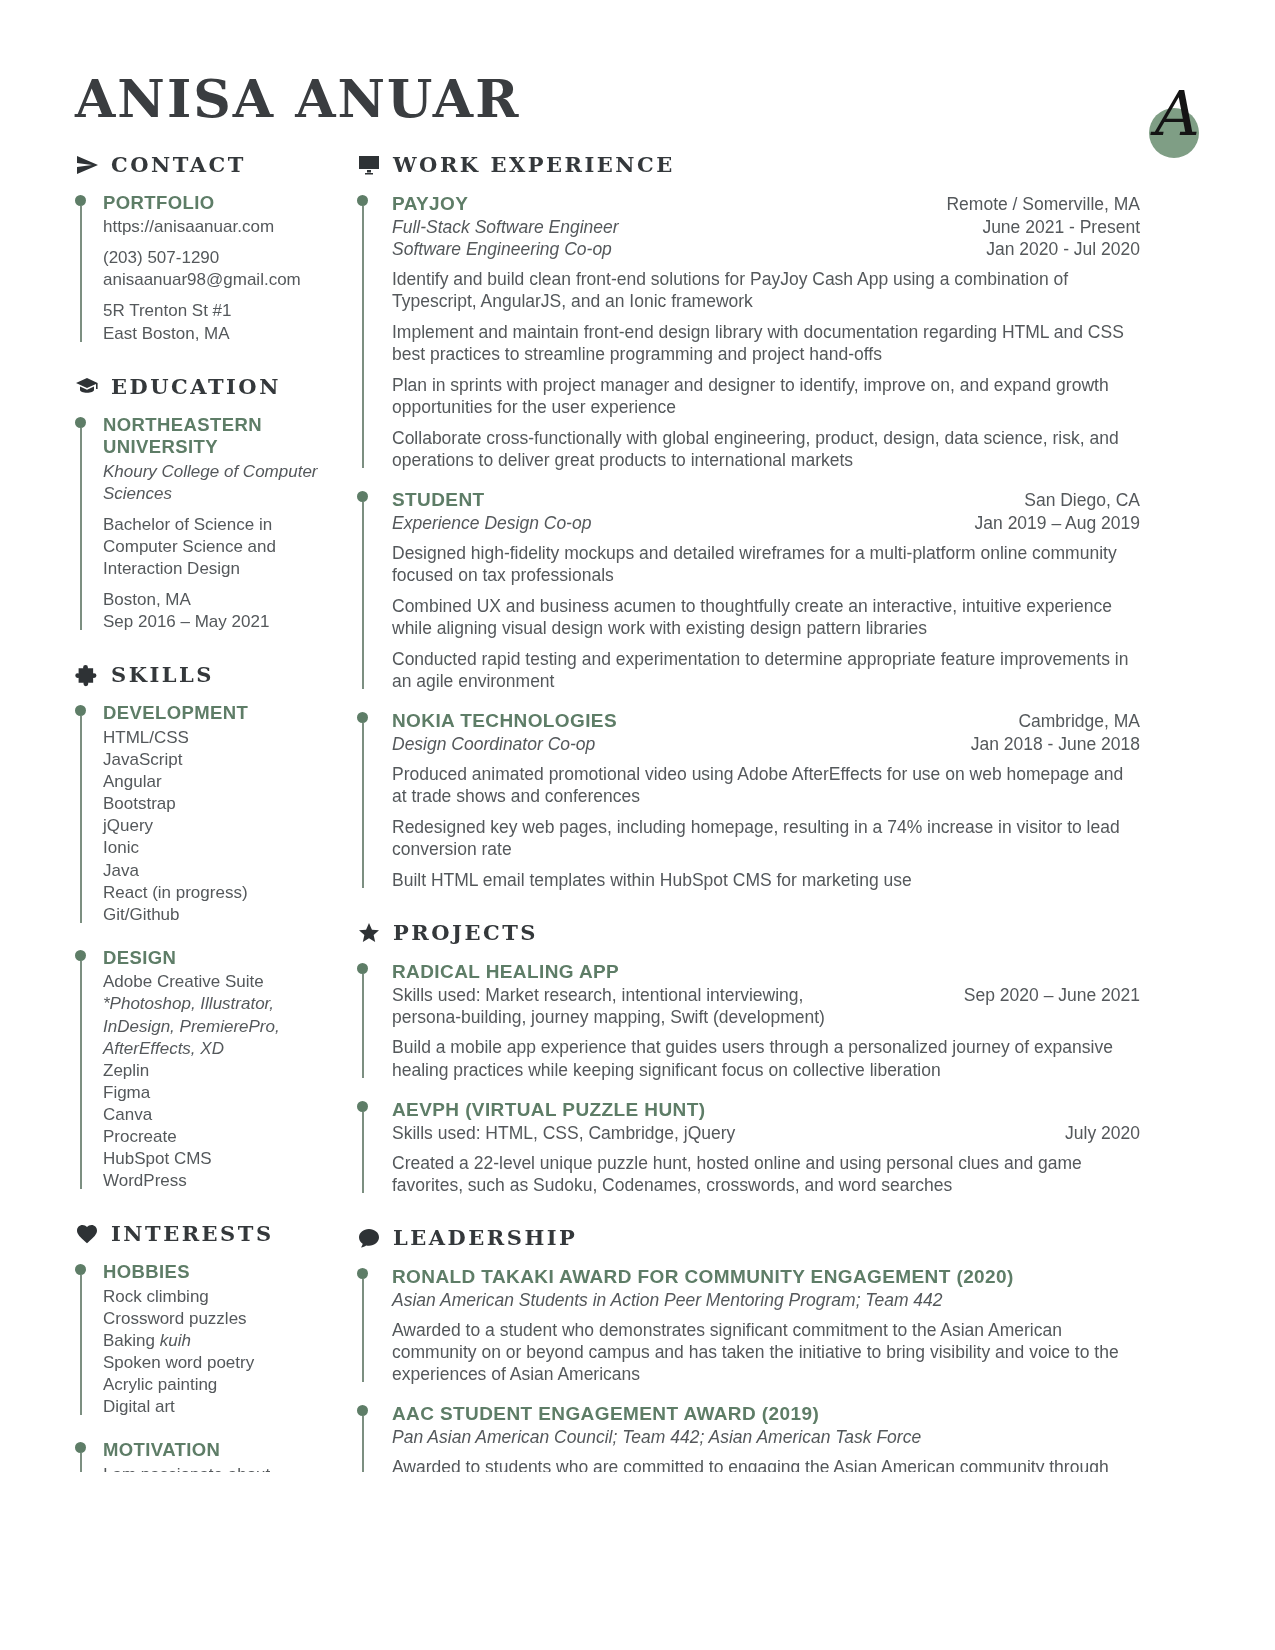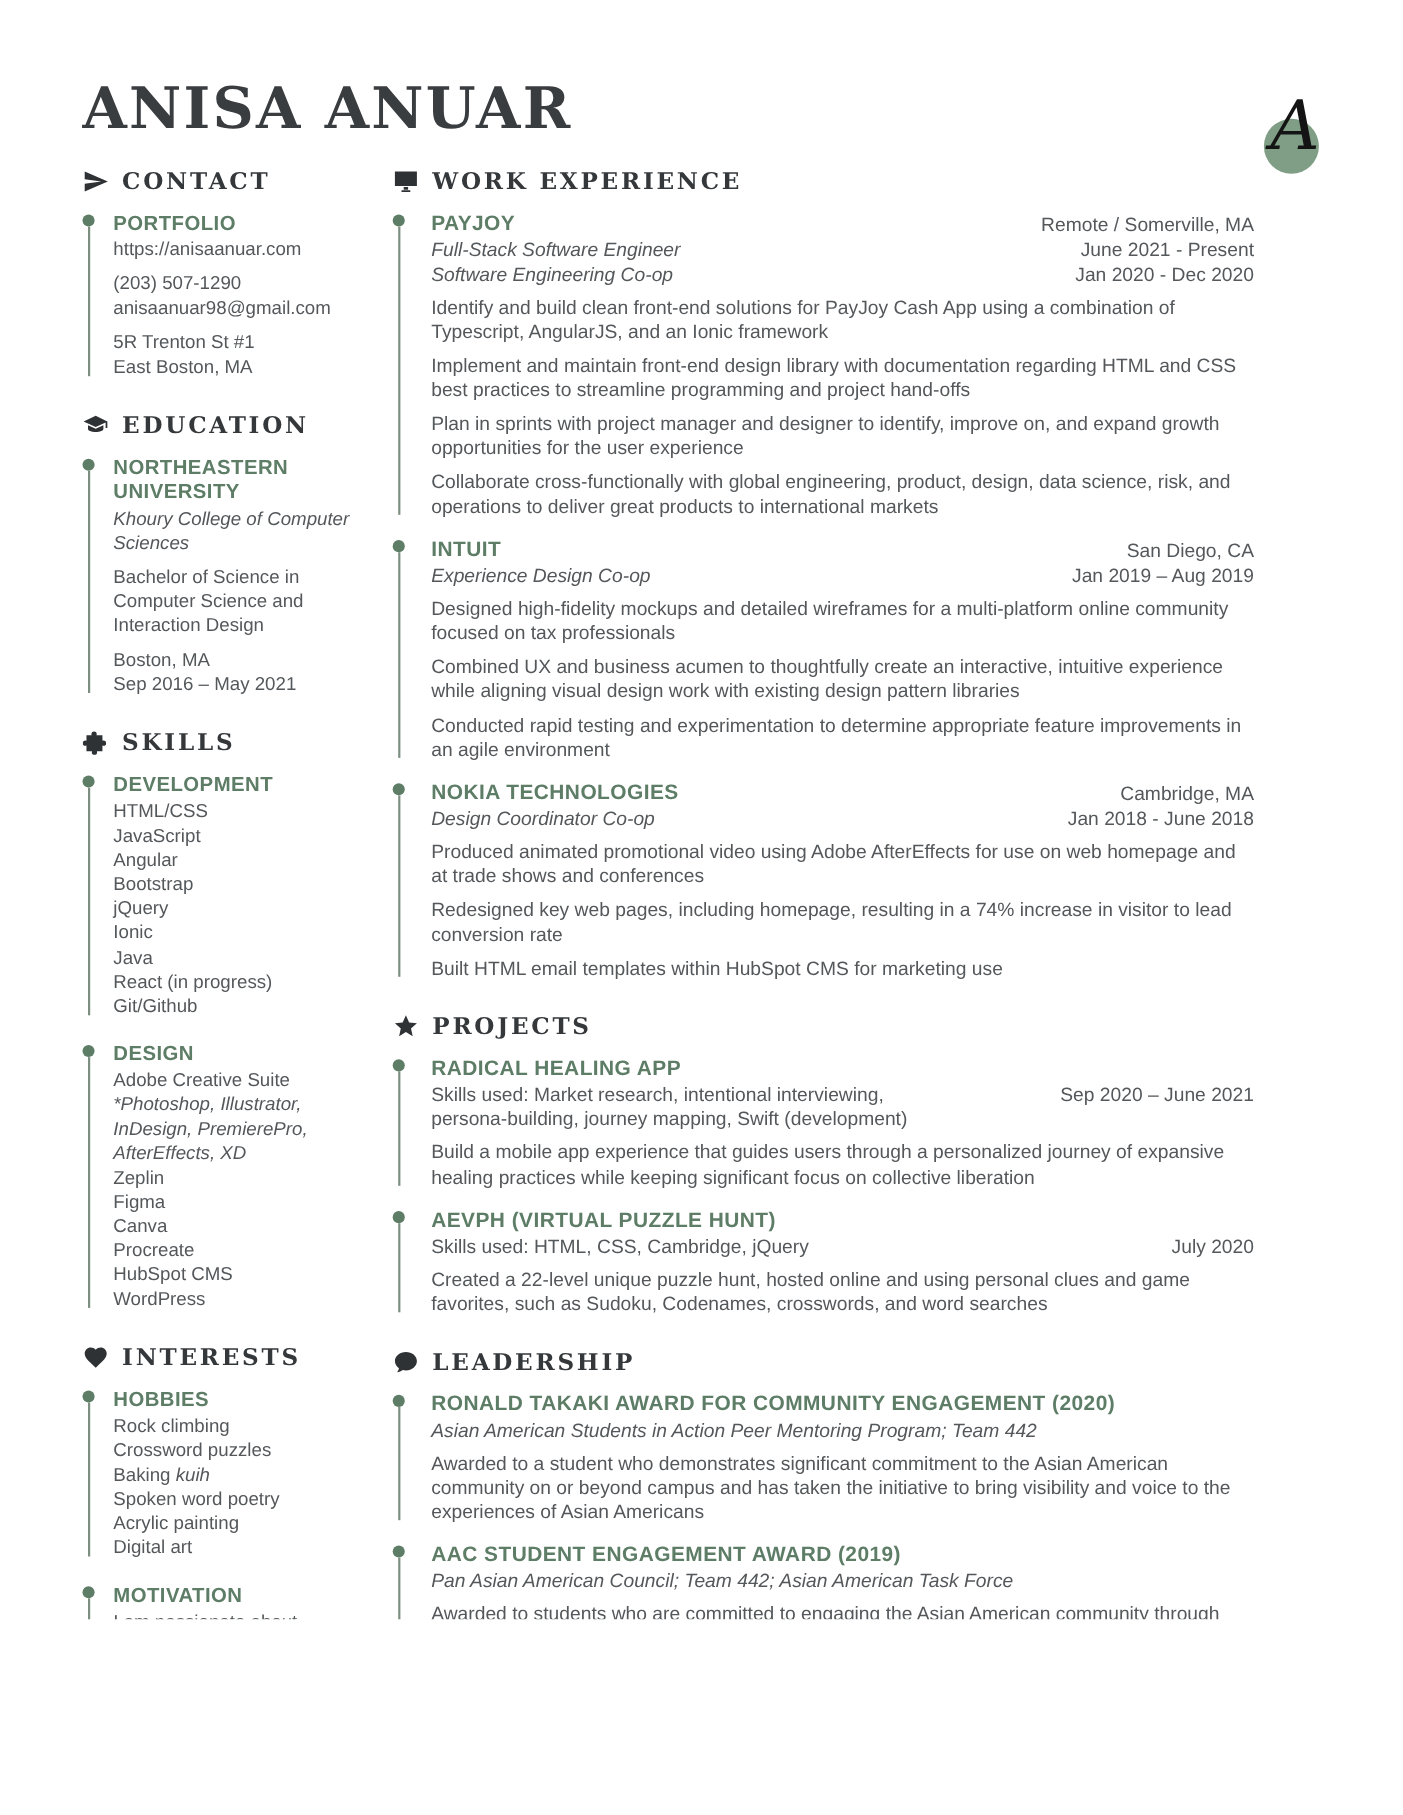--- a/index.html
+++ b/index.html
@@ -211,33 +211,33 @@
         <div class="entry">
           <div class="entry-head">
             <div class="head-left">
               <h3 class="company">PAYJOY</h3>
               <p class="role">Full-Stack Software Engineer</p>
               <p class="role">Software Engineering Co-op</p>
             </div>
             <div class="head-right">
               <p class="loc">Remote / Somerville, MA</p>
               <p class="date">June 2021 - Present</p>
-              <p class="date">Jan 2020 - Dec 2020</p>
+              <p class="date">Jan 2020 - Jul 2020</p>
             </div>
           </div>
           <p class="bullet">Identify and build clean front-end solutions for PayJoy Cash App using a combination of Typescript, AngularJS, and an Ionic framework</p>
           <p class="bullet">Implement and maintain front-end design library with documentation regarding HTML and CSS best practices to streamline programming and project hand-offs</p>
           <p class="bullet">Plan in sprints with project manager and designer to identify, improve on, and expand growth opportunities for the user experience</p>
           <p class="bullet">Collaborate cross-functionally with global engineering, product, design, data science, risk, and operations to deliver great products to international markets</p>
         </div>
 
         <div class="entry">
           <div class="entry-head">
             <div class="head-left">
-              <h3 class="company">INTUIT</h3>
+              <h3 class="company">STUDENT</h3>
               <p class="role">Experience Design Co-op</p>
             </div>
             <div class="head-right">
               <p class="loc">San Diego, CA</p>
               <p class="date">Jan 2019 – Aug 2019</p>
             </div>
           </div>
           <p class="bullet">Designed high-fidelity mockups and detailed wireframes for a multi-platform online community focused on tax professionals</p>
           <p class="bullet">Combined UX and business acumen to thoughtfully create an interactive, intuitive experience while aligning visual design work with existing design pattern libraries</p>
           <p class="bullet">Conducted rapid testing and experimentation to determine appropriate feature improvements in an agile environment</p>

